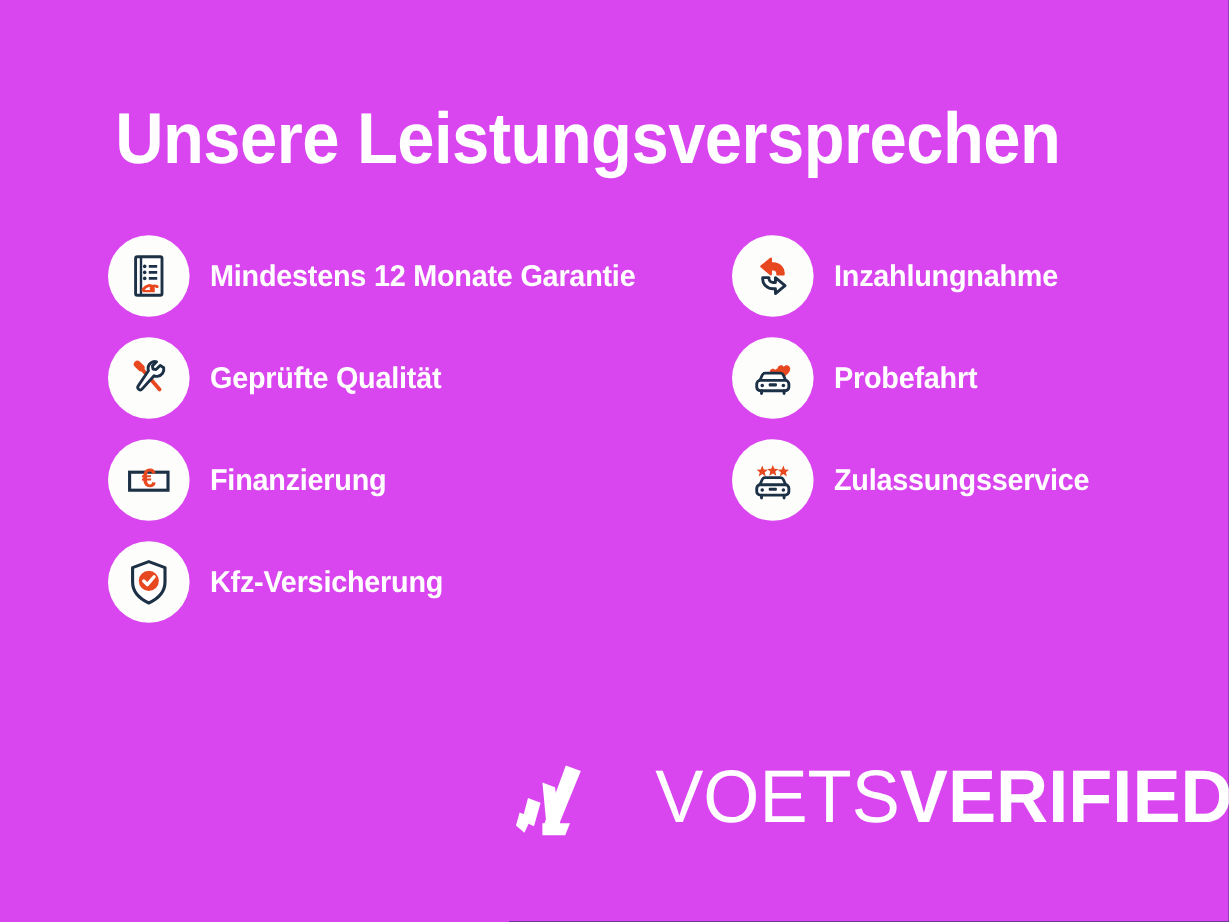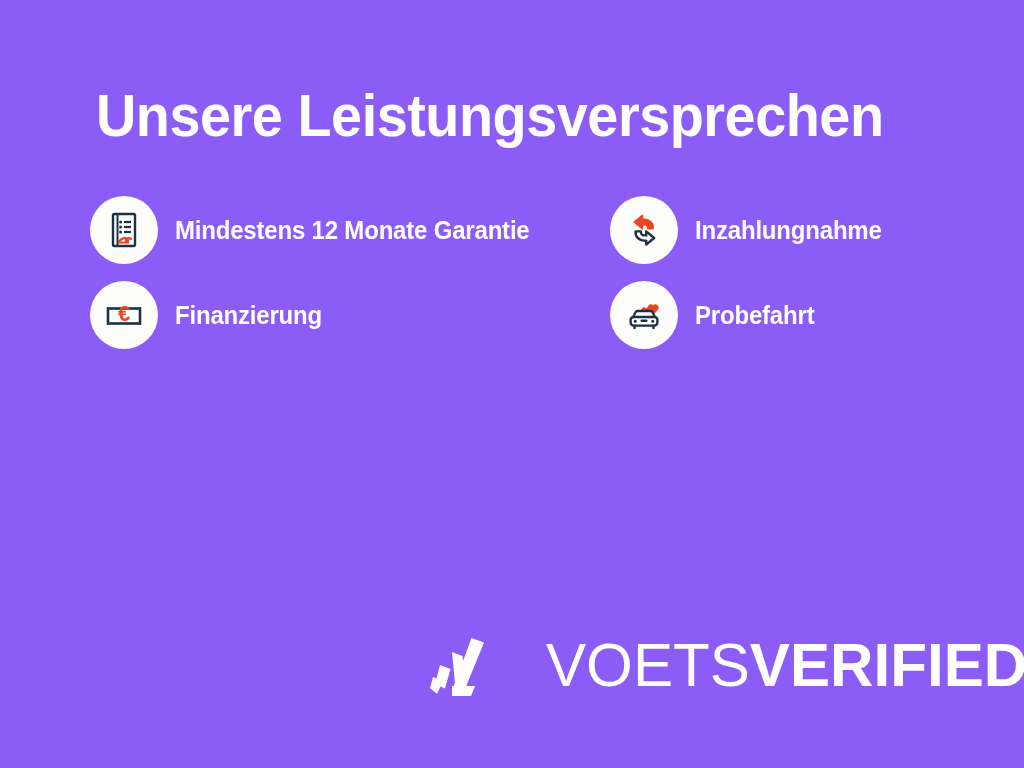--- a/index.html
+++ b/index.html
@@ -11,21 +11,21 @@
   body {
     width: 1024px;
     height: 768px;
     overflow: hidden;
     font-family: "Liberation Sans", "DejaVu Sans", sans-serif;
     position: relative;
   }
   .banner {
     position: absolute;
     inset: 0;
-    background: #8b5cf6;
+    background: #d946ef;
   }
 
   
   .page-title {
     position: absolute;
     left: 96px;
     top: 84px;
     width: 880px;
     color: #ffffff;
     font-size: 60px;
@@ -127,32 +127,58 @@
             <line x1="20" y1="12" x2="27" y2="12" stroke="#1c3046" stroke-width="2.2"></line>
             <line x1="20" y1="17" x2="27" y2="17" stroke="#1c3046" stroke-width="2.2"></line>
             <line x1="20" y1="22" x2="27" y2="22" stroke="#1c3046" stroke-width="2.2"></line>
             <path d="M15 31.5 C18 27.5 22 27 23.5 29.5 C24.5 31.2 22.5 32.2 22 30.6 C21.6 29.2 23.8 27.4 27 28.8" fill="none" stroke="#e8481f" stroke-width="2.4" stroke-linecap="round"></path>
             <line x1="15" y1="32.6" x2="25" y2="32.6" stroke="#e8481f" stroke-width="2"></line>
           </svg>
         </div>
         <div class="feature-label">Mindestens 12 Monate Garantie</div>
       </div>
 
+      <div class="feature-row">
+        <div class="icon-badge">
+          <svg width="40" height="40" viewBox="0 0 40 40">
+            <g stroke="#e8481f" stroke-width="2.6" fill="none" stroke-linecap="round">
+              <path d="M10.5 8.5 L13.5 11.5" stroke-width="6"></path>
+              <path d="M13 11 L29 29.5" stroke-width="3.2"></path>
+            </g>
+            <path d="M29.5 9.5 L26 13 L23.5 12.5 L23 10 L26.5 6.5
+                     C23 5.6 19.6 8 19.4 11.6 C19.3 13 19.7 14 19.7 14
+                     L11.2 26.6 C10.6 27.5 10.7 28.7 11.5 29.4
+                     C12.3 30.2 13.6 30.1 14.3 29.3 L24.4 18.2
+                     C24.4 18.2 25.7 18.8 27.2 18.6 C30.8 18.2 33.2 14.9 32.4 11.4 Z" fill="#ffffff" stroke="#1c3046" stroke-width="2.4" stroke-linejoin="round"></path>
+          </svg>
+        </div>
+        <div class="feature-label">Geprüfte Qualität</div>
+      </div>
 
       <div class="feature-row">
         <div class="icon-badge">
           <svg width="42" height="40" viewBox="0 0 42 40">
             <rect x="5" y="13.5" width="32" height="15" fill="#ffffff" stroke="#1c3046" stroke-width="2.6"></rect>
             <text x="21" y="25.5" text-anchor="middle" font-family="'Liberation Sans', sans-serif" font-size="22" font-weight="bold" fill="#e8481f">€</text>
           </svg>
         </div>
         <div class="feature-label">Finanzierung</div>
       </div>
 
 
+      <div class="feature-row">
+        <div class="icon-badge">
+          <svg width="40" height="42" viewBox="0 0 40 42">
+            <path d="M20 4 L33.5 9 V21 C33.5 29.5 27.5 35 20 38.5 C12.5 35 6.5 29.5 6.5 21 V9 Z" fill="#ffffff" stroke="#1c3046" stroke-width="2.6" stroke-linejoin="round"></path>
+            <circle cx="20" cy="20" r="8.4" fill="#e8481f"></circle>
+            <path d="M15.8 20.2 L18.8 23.2 L24.4 16.6" fill="none" stroke="#ffffff" stroke-width="2.8" stroke-linecap="round" stroke-linejoin="round"></path>
+          </svg>
+        </div>
+        <div class="feature-label">Kfz-Versicherung</div>
+      </div>
 
     </div>
 
     <div class="feature-column right">
 
 
       <div class="feature-row">
         <div class="icon-badge">
           <svg width="42" height="42" viewBox="0 0 42 42">
             <path d="M30 19.6 C30.6 14.4 26.6 10.4 21.4 10.4 L19.4 10.4 L19.4 6.4 L11.4 13 L19.4 19.6
@@ -181,20 +207,40 @@
             <rect x="18.6" y="24.4" width="6.8" height="2.6" rx="0.8" fill="#1c3046"></rect>
             <circle cx="13.2" cy="26.3" r="1.5" fill="#1c3046"></circle>
             <circle cx="30.8" cy="26.3" r="1.5" fill="#1c3046"></circle>
             <line x1="12.6" y1="30.6" x2="12.6" y2="33" stroke="#1c3046" stroke-width="2.4" stroke-linecap="round"></line>
             <line x1="31.4" y1="30.6" x2="31.4" y2="33" stroke="#1c3046" stroke-width="2.4" stroke-linecap="round"></line>
           </svg>
         </div>
         <div class="feature-label">Probefahrt</div>
       </div>
 
+      <div class="feature-row">
+        <div class="icon-badge">
+          <svg width="44" height="40" viewBox="0 0 44 40">
+            <g fill="#e8481f">
+              <polygon points="13.2,8 14.5,11.2 17.9,11.4 15.3,13.6 16.1,17 13.2,15.1 10.3,17 11.1,13.6 8.5,11.4 11.9,11.2"></polygon>
+              <polygon points="22,7.4 23.3,10.6 26.7,10.8 24.1,13 24.9,16.4 22,14.5 19.1,16.4 19.9,13 17.3,10.8 20.7,10.6"></polygon>
+              <polygon points="30.8,8 32.1,11.2 35.5,11.4 32.9,13.6 33.7,17 30.8,15.1 27.9,17 28.7,13.6 26.1,11.4 29.5,11.2"></polygon>
+            </g>
+            <path d="M11 24.5 L13.2 19.6 C13.7 18.5 14.5 18 15.6 18 L28.4 18
+                     C29.5 18 30.3 18.5 30.8 19.6 L33 24.5 Z" fill="#ffffff" stroke="#1c3046" stroke-width="2.3" stroke-linejoin="round"></path>
+            <rect x="8.6" y="24" width="26.8" height="8.6" rx="3" fill="#ffffff" stroke="#1c3046" stroke-width="2.4"></rect>
+            <rect x="18.6" y="26.4" width="6.8" height="2.6" rx="0.8" fill="#1c3046"></rect>
+            <circle cx="13.2" cy="28.3" r="1.5" fill="#1c3046"></circle>
+            <circle cx="30.8" cy="28.3" r="1.5" fill="#1c3046"></circle>
+            <line x1="12.6" y1="32.6" x2="12.6" y2="35" stroke="#1c3046" stroke-width="2.4" stroke-linecap="round"></line>
+            <line x1="31.4" y1="32.6" x2="31.4" y2="35" stroke="#1c3046" stroke-width="2.4" stroke-linecap="round"></line>
+          </svg>
+        </div>
+        <div class="feature-label">Zulassungsservice</div>
+      </div>
 
     </div>
   </div>
 
   <div class="brand-logo">
     <svg class="logo-mark" viewBox="0 0 62 70">
       <g fill="#ffffff">
         <path d="M41.5 4 L54 8.5 L33 60 L22.5 55.5 Z"></path>
         <path d="M22 18 L32.5 22 L37 54.5 L25.5 54.5 Z"></path>
         <path d="M10 31 L20.5 35 L15 54.5 L5 50 Z"></path>

